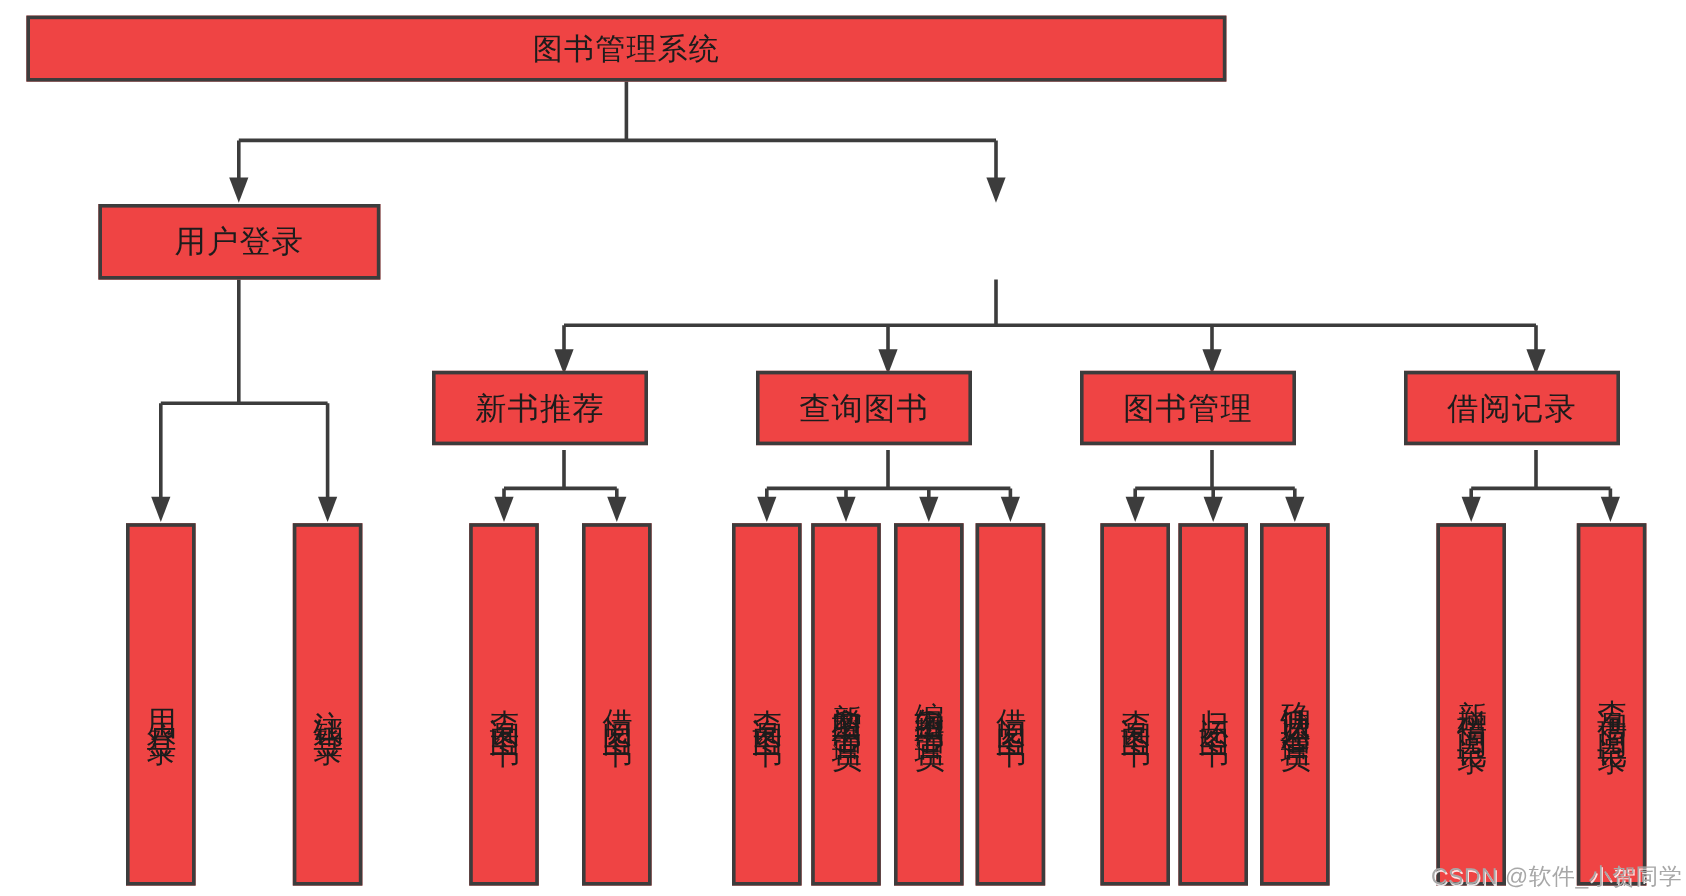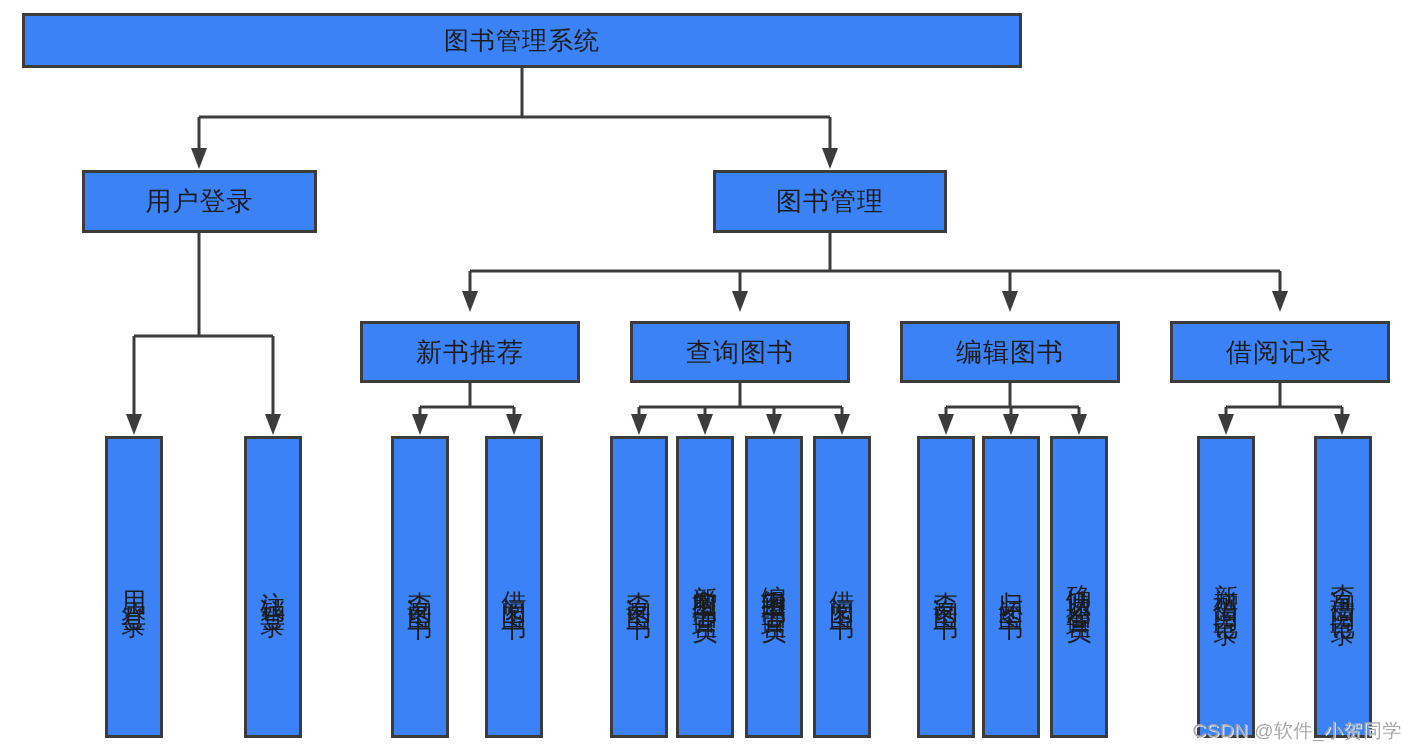--- a/index.html
+++ b/index.html
@@ -9,36 +9,36 @@
     font-family:"Liberation Sans", sans-serif;
     color:var(--text,#1c1c1c);
     overflow:hidden;
   }
   svg.edges { position:absolute; left:0; top:0; z-index:1; }
   svg.edges path { stroke:var(--line,#3c3c3c); stroke-width:3; fill:none; }
   svg.edges polygon { fill:var(--line,#3c3c3c); stroke:none; }
 
   .box {
     position:absolute; z-index:2; box-sizing:border-box;
-    background:#3b82f6; border:3px solid var(--line,#3c3c3c);
+    background:#ef4444; border:3px solid var(--line,#3c3c3c);
     display:flex; align-items:center; justify-content:center;
   }
   .hbox .lbl { font-size:26px; letter-spacing:1px; white-space:nowrap; }
   #root .lbl { font-size:25px; }
   .vbox .lbl {
     writing-mode:vertical-rl; text-orientation:mixed;
     font-size:25px; line-height:1.05; letter-spacing:8px; white-space:nowrap;
   }
   .vbox.long .lbl { letter-spacing:5px; }
 
   
   #root        { left:22px;   top:13px;  width:1000px; height:55px; }
   #n-l2-0      { left:82px;   top:170px; width:235px;  height:63px; }
   #n-l2-1      { left:713px;  top:170px; width:234px;  height:63px; }
-  .l3          { top:321px; width:220px; height:62px; }
+  .l3          { top:309px; width:180px; height:62px; }
   #n-l3-0      { left:360px;  }
   #n-l3-1      { left:630px;  }
   #n-l3-2      { left:900px;  }
   #n-l3-3      { left:1170px; }
   .leaf        { top:436px; width:58px; height:302px; }
   #leaf-0  { left:105px;  }
   #leaf-1  { left:244px;  }
   #leaf-2  { left:391px;  }
   #leaf-3  { left:485px;  }
   #leaf-4  { left:610px;  }
@@ -112,32 +112,29 @@
     </g>
   </svg>
 
   <div id="root" class="box hbox">
     <span class="lbl">图书管理系统</span>
   </div>
 
   <div id="n-l2-0" class="box hbox">
     <span class="lbl">用户登录</span>
   </div>
-  <div id="n-l2-1" class="box hbox">
-    <span class="lbl">图书管理</span>
-  </div>
 
   <div id="n-l3-0" class="box hbox l3">
     <span class="lbl">新书推荐</span>
   </div>
   <div id="n-l3-1" class="box hbox l3">
     <span class="lbl">查询图书</span>
   </div>
   <div id="n-l3-2" class="box hbox l3">
-    <span class="lbl">编辑图书</span>
+    <span class="lbl">图书管理</span>
   </div>
   <div id="n-l3-3" class="box hbox l3">
     <span class="lbl">借阅记录</span>
   </div>
 
   <div id="leaf-0" class="box vbox leaf">
     <span class="lbl">用户登录</span>
   </div>
   <div id="leaf-1" class="box vbox leaf">
     <span class="lbl">注销登录</span>

